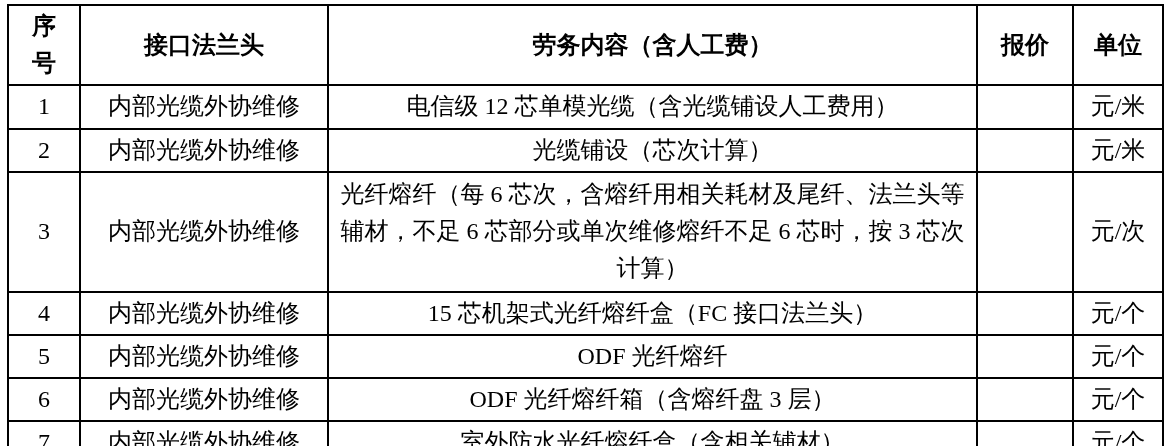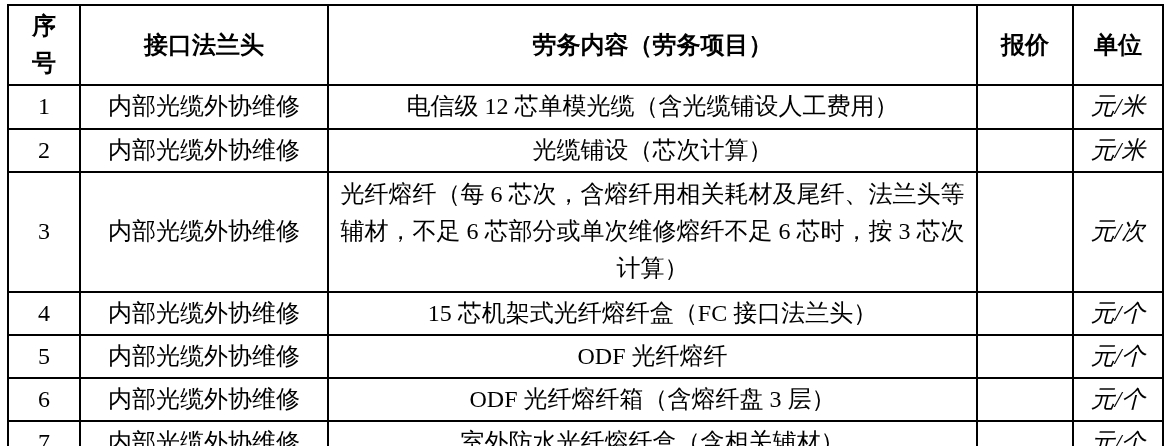--- a/index.html
+++ b/index.html
@@ -51,21 +51,20 @@
   tr.data-row     { height: 40px; }
   tr.data-row-tall{ height: 120px; }
 
   th.no-header {
     white-space: pre-line;
     line-height: 1.4;
   }
   td.unit-cell {
     text-align: right;
     padding-right: 5px;
-    font-style: italic;
   }
   td.content-cell {
     padding-left: 6px;
     padding-right: 6px;
   }
 </style>
 </head>
 <body>
 
 <div class="page">
@@ -75,21 +74,21 @@
       <col class="col-project">
       <col class="col-content">
       <col class="col-quote">
       <col class="col-unit">
     </colgroup>
     <thead>
       <tr class="header-row">
         <th class="no-header">序
 号</th>
         <th>接口法兰头</th>
-        <th>劳务内容（劳务项目）</th>
+        <th>劳务内容（含人工费）</th>
         <th>报价</th>
         <th>单位</th>
       </tr>
     </thead>
     <tbody>
       <tr class="data-row">
         <td>1</td>
         <td>内部光缆外协维修</td>
         <td class="content-cell">电信级 12 芯单模光缆（含光缆铺设人工费用）</td>
         <td></td>

